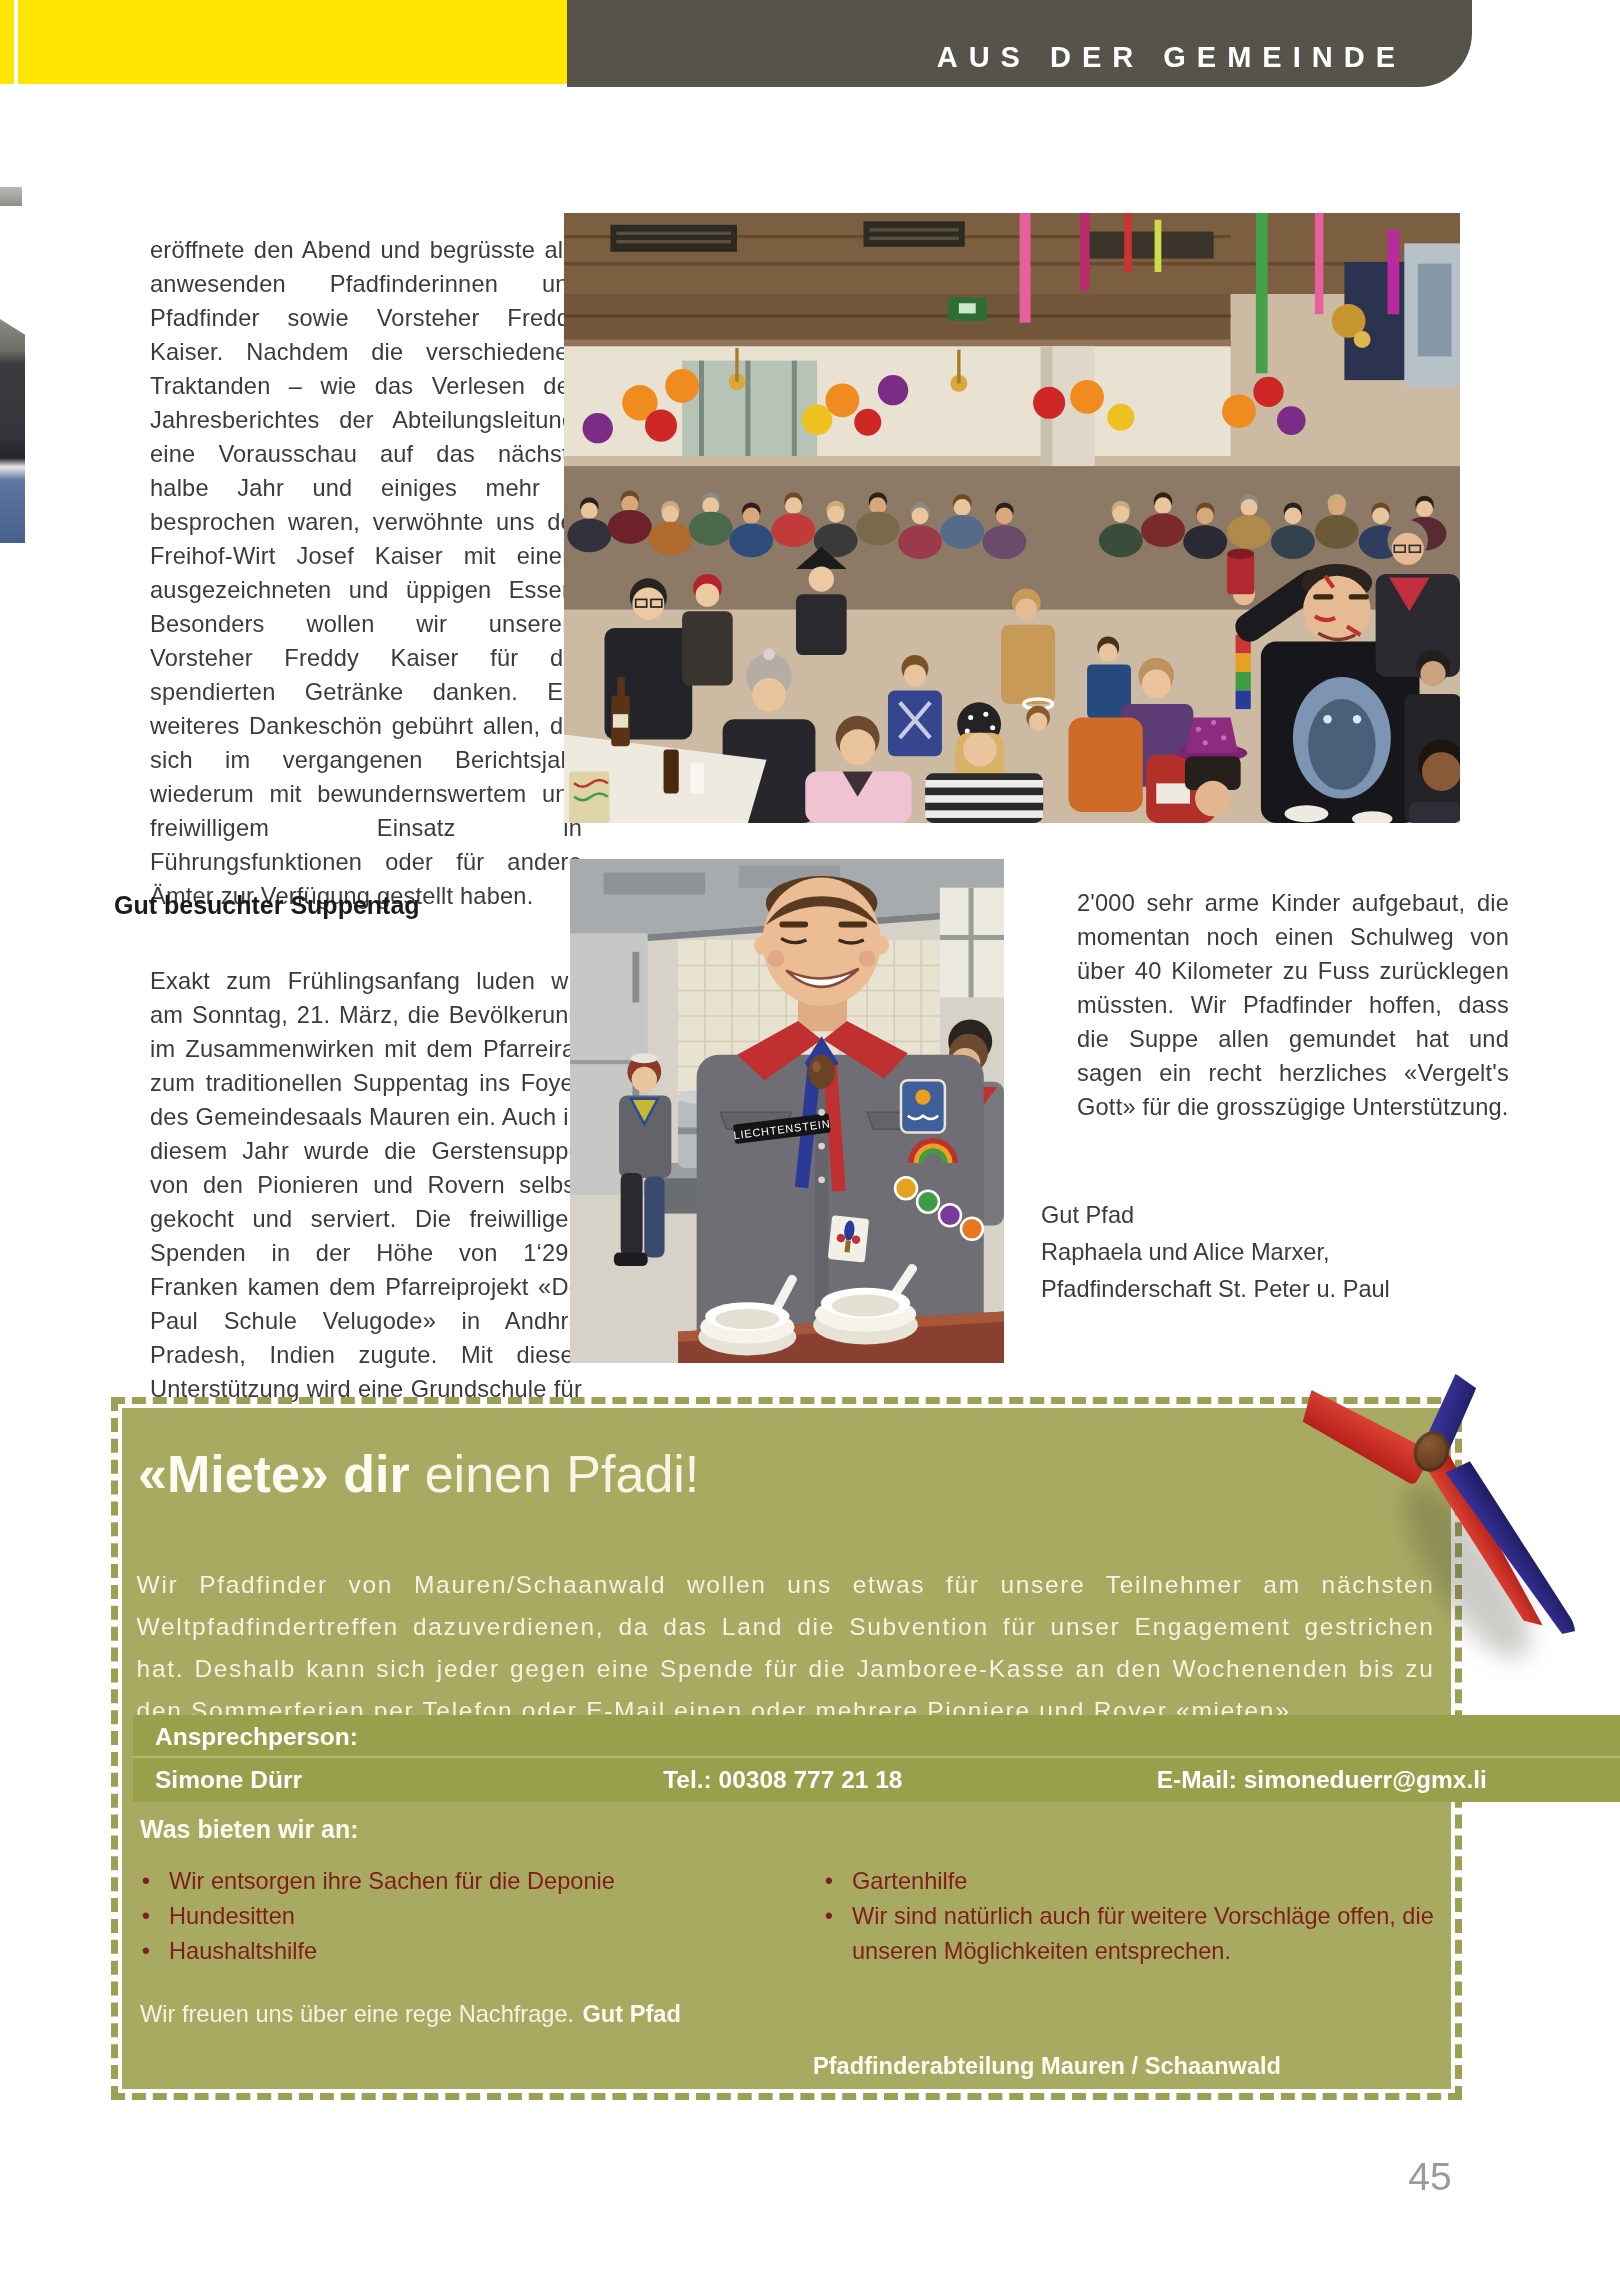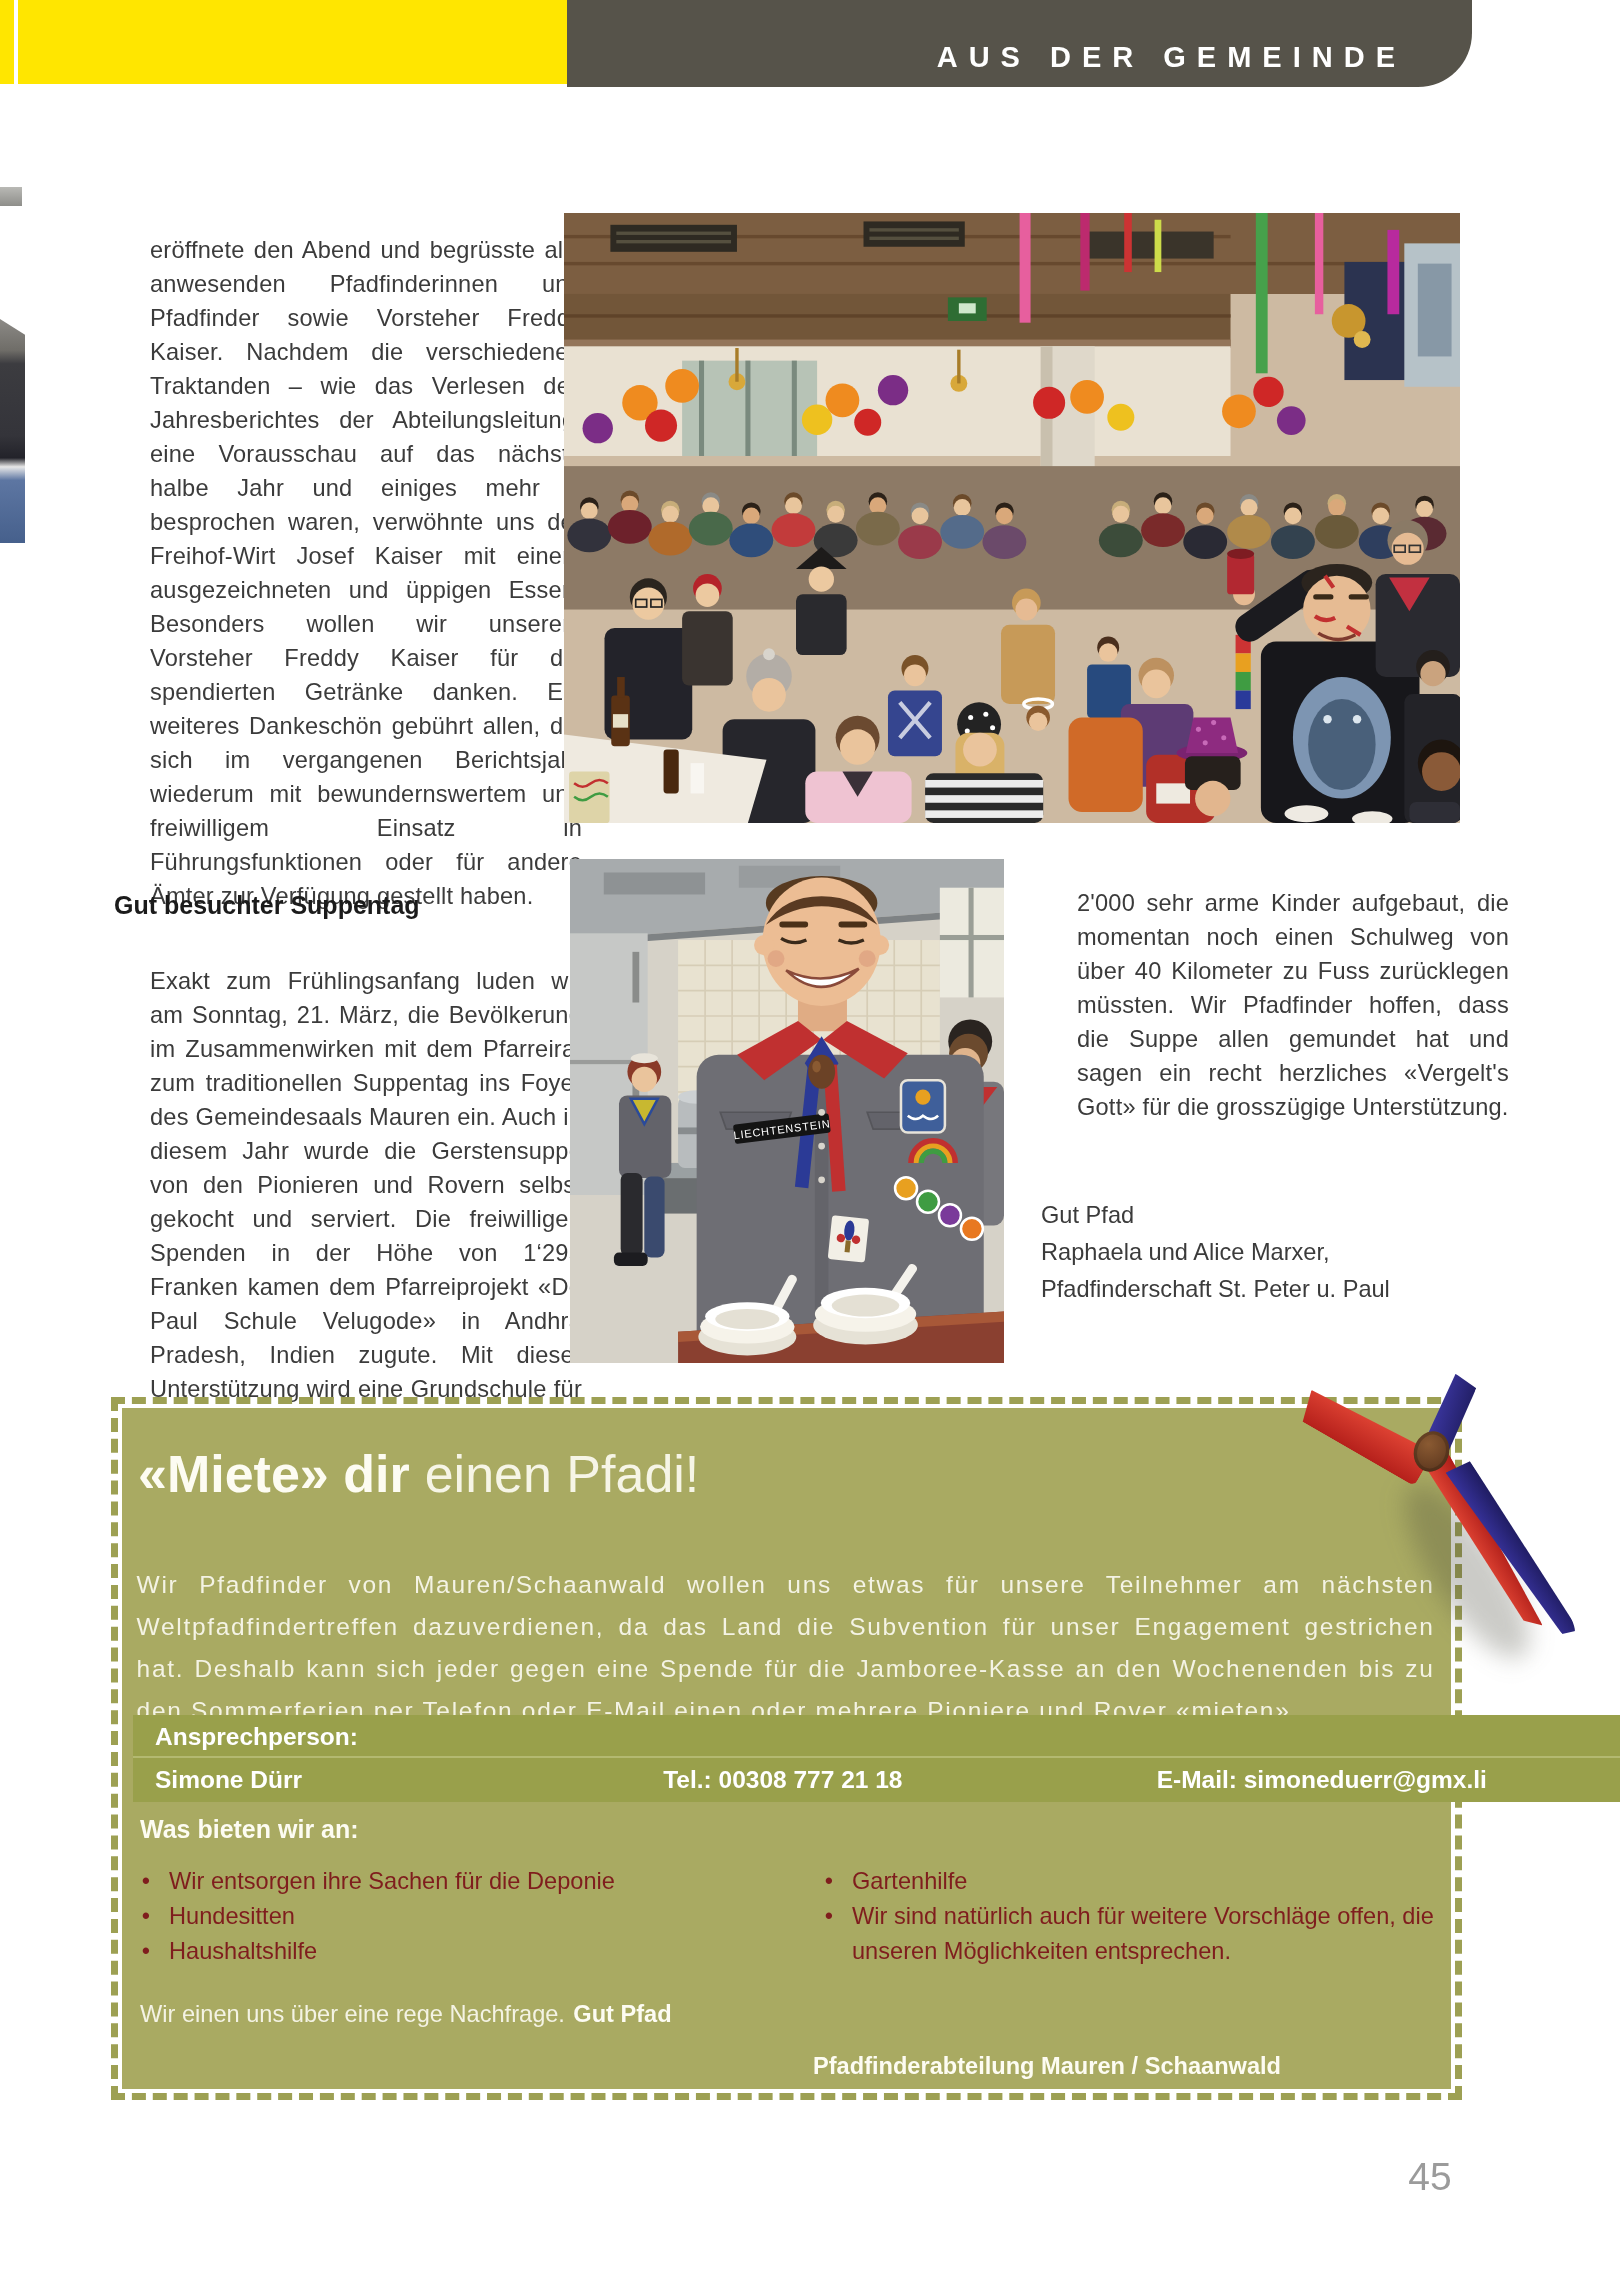--- a/index.html
+++ b/index.html
@@ -450,21 +450,21 @@
     <ul class="offers left">
       <li>Wir entsorgen ihre Sachen für die Deponie</li>
       <li>Hundesitten</li>
       <li>Haushaltshilfe</li>
     </ul>
     <ul class="offers right">
       <li>Gartenhilfe</li>
       <li>Wir sind natürlich auch für weitere Vorschläge offen, die unseren Möglichkeiten entsprechen.</li>
     </ul>
     <div class="closing">
-      <span>Wir einen uns über eine rege Nachfrage.</span><span class="c-bold">Gut Pfad</span>
+      <span>Wir freuen uns über eine rege Nachfrage.</span><span class="c-bold">Gut Pfad</span>
     </div>
     <div class="org-line">Pfadfinderabteilung Mauren / Schaanwald</div>
   </div>
 
   <div class="scarf">
     <div class="scarf-shadow"></div>
     <div class="band-red"></div>
     <div class="flap-blue"></div>
     <div class="tail-red"></div>
     <div class="tail-blue"></div>

